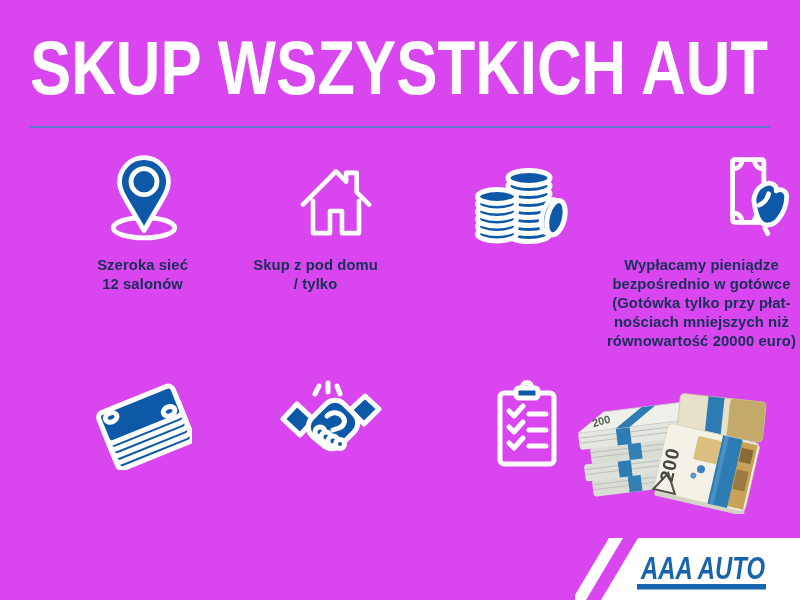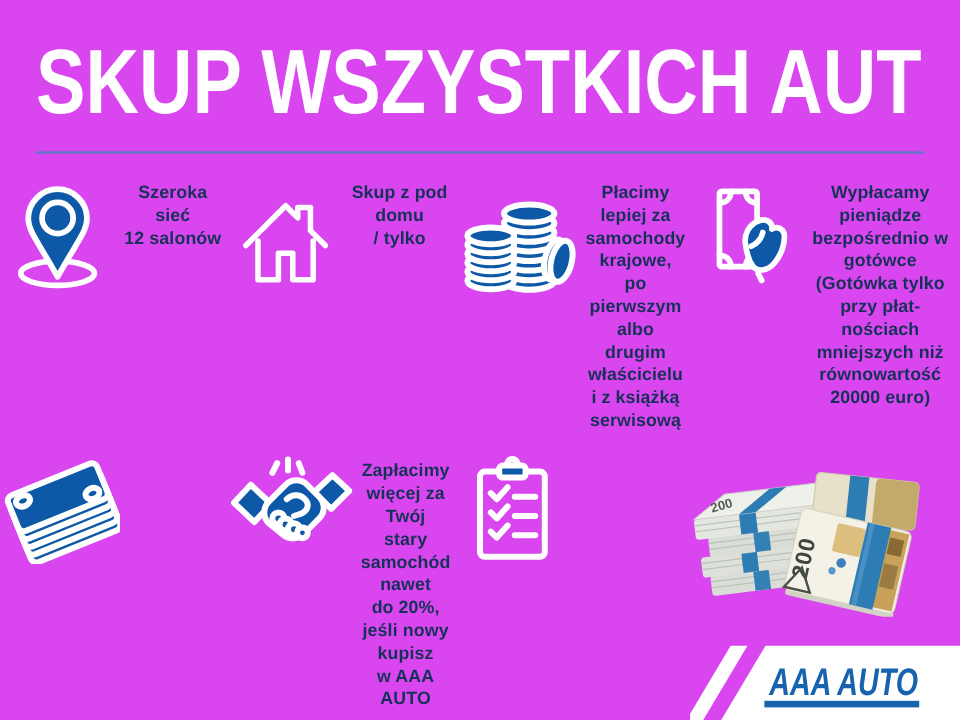--- a/index.html
+++ b/index.html
@@ -9,21 +9,21 @@
     font-family:"Liberation Sans","DejaVu Sans",sans-serif;
     text-decoration:underline;
   }
   .title-svg{position:absolute;left:30px;top:22px;}
   .divider{position:absolute;left:30px;top:126px;width:740px;height:2px;background:#4C82BF;opacity:.85;}
   .features{
     position:absolute;top:142px;left:0;width:800px;
     display:grid;grid-template-columns:192px 190px 190px 228px;
     grid-template-rows:232px 228px;
   }
-  .cell{display:flex;flex-direction:row;align-items:flex-start;}
+  .cell{display:flex;flex-direction:column;align-items:flex-end;}
   .icon-box{height:104px;display:flex;align-items:flex-end;justify-content:center;}
   .cell.row2 .icon-box{height:96px;}
   .caption{
     margin:10px 0 0;padding:0 4px;
     font-size:14.8px;font-weight:700;line-height:19px;letter-spacing:.1px;
     color:#163158;text-align:center;white-space:pre-line;
   }
   .photo-cell{position:relative;}
   .photo-cell svg{position:absolute;left:2px;top:8px;}
   .icon{stroke:#FFFFFF;stroke-width:5;fill:none;stroke-linecap:round;stroke-linejoin:round;}
@@ -86,25 +86,20 @@
               <ellipse cx="27" cy="61.5" rx="19.5" ry="7"></ellipse>
             <ellipse cx="27" cy="54" rx="19.5" ry="7"></ellipse>
               <ellipse cx="27" cy="46.5" rx="19.5" ry="7"></ellipse>
             <g transform="rotate(14 83 67)">
               <ellipse cx="80" cy="67" rx="8" ry="17"></ellipse>
               <ellipse cx="86" cy="67" rx="8.5" ry="17.5"></ellipse>
             </g>
           </g>
         </svg>
       </div>
-      <p class="caption">Płacimy lepiej za
-samochody krajowe,
-po pierwszym albo
-drugim właścicielu
-i z książką serwisową</p>
     </div>
 
     <div class="cell">
       <div class="icon-box">
         <svg class="icon" width="95" height="95" viewBox="0 0 100 100">
           <rect x="29" y="9" width="33" height="66" rx="2"></rect>
           <path d="M29 19 C35 19 39 15 39 9"></path>
           <path d="M52 9 C52 15 56 19 62 19"></path>
           <path d="M29 65 C35 65 39 69 39 75"></path>
           <path d="M52 75 C52 69 56 65 62 65"></path>
@@ -147,24 +142,20 @@
           <path fill="#0D59A7" d="M31 43 L45 29 C50 24 58 24 63 29 L73 39 C78 44 78 52 73 57 L60 70 C55 75 47 75 42 70 L31 61 C26 56 26 48 31 43 Z"></path>
           <path d="M46 41 C51 36 58 37 62 42 C65 46 63 51 58 53 L52 55"></path>
           <g fill="#0D59A7">
             <circle cx="39" cy="57" r="5"></circle>
               <circle cx="45" cy="62" r="5"></circle>
             <circle cx="52" cy="66" r="5"></circle>
               <circle cx="59" cy="69" r="4.5"></circle>
           </g>
         </svg>
       </div>
-      <p class="caption">Zapłacimy więcej za Twój
-stary samochód nawet
-do 20%, jeśli nowy kupisz
-w AAA AUTO</p>
     </div>
 
     <div class="cell row2">
       <div class="icon-box">
         <svg class="icon" width="90" height="92" viewBox="0 0 88 92">
           <circle cx="44" cy="9" r="4.5"></circle>
           <rect x="17" y="15" width="54" height="71" rx="4"></rect>
           <rect x="33" y="10" width="22" height="10" rx="3" fill="#0D59A7"></rect>
           <path d="M26 33 l5 5 l9 -10"></path>
             <path d="M46 36 H63"></path>

